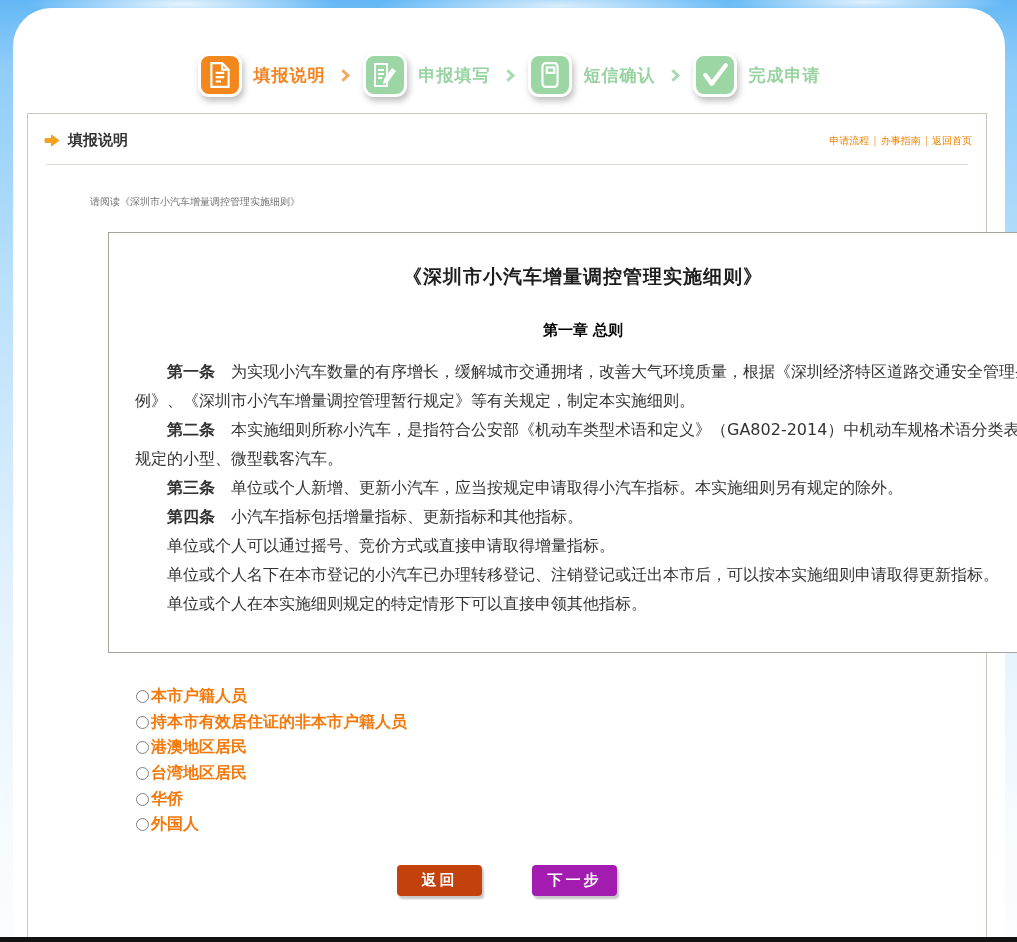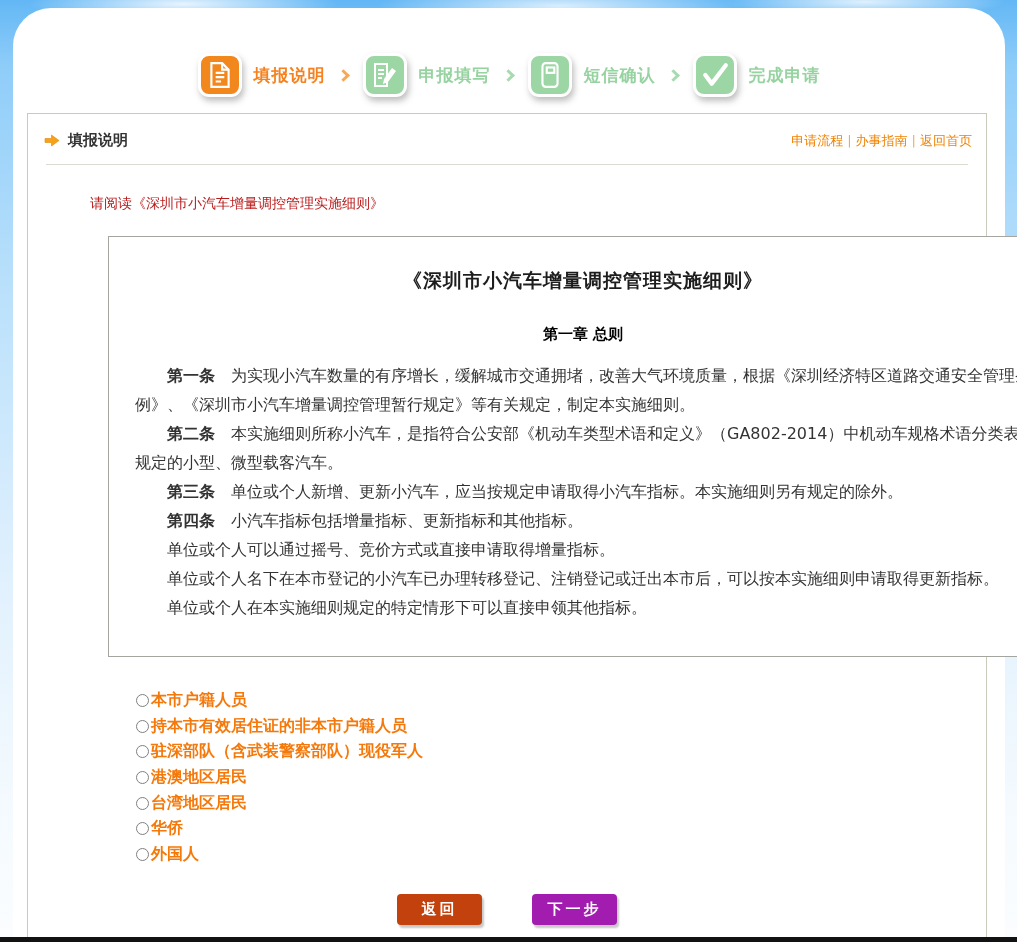--- a/index.html
+++ b/index.html
@@ -37,26 +37,26 @@
   .chev.green  { border-color:#A8DAB0; }
   
   .panel {
     position:absolute; left:14px; right:18px; top:105px; bottom:0;
     border:1px solid #C9C9BC; background:#fff;
   }
   .panel-header { display:flex; justify-content:space-between; align-items:center;
     padding:17px 14px 11px 16px; }
   .panel-title-wrap { display:flex; align-items:center; gap:8px; }
   .panel-title { font-size:15px; font-weight:bold; color:#333; }
-  .header-links { font-size:13px; color:#F08200; }
+  .header-links { font-size:10px; color:#F08200; }
   .header-links a { color:#F08200; text-decoration:none; cursor:pointer; }
   .link-sep { color:#F5A75B; margin:0 4px; }
   .divider { height:1px; background:#DBDBD1; margin:3px 18px 0; }
   
-  .notice { margin:30px 0 0 62px; font-size:14px; color:#b91c1c; cursor:pointer; width:fit-content; }
+  .notice { margin:30px 0 0 62px; font-size:10px; color:#737373; cursor:pointer; width:fit-content; }
   
   .docbox { margin:23px 0 0 80px; width:967px; height:421px; border:1px solid #A5A5A0;
     display:flex; background:#fff; }
   .doc-content { flex:1; overflow:hidden; padding:0 26px; }
   .doc-title { text-align:center; font-family:"DejaVu Serif","Liberation Serif",serif;
     font-size:19px; font-weight:bold; color:#1d1d1d; margin-top:31px; letter-spacing:1px; }
   .doc-chapter { text-align:center; font-weight:bold; font-size:15px; color:#000000; margin-top:31px; }
   .doc-paragraphs { margin-top:17px; }
   .doc-p { font-size:16px; line-height:29px; color:#333; text-indent:2em; }
   
@@ -182,24 +182,20 @@
           <div class="option">
             <span class="radio"></span>
             <span class="option-label">本市户籍人员</span>
           </div>
           <div class="option">
             <span class="radio"></span>
             <span class="option-label">持本市有效居住证的非本市户籍人员</span>
           </div>
           <div class="option">
             <span class="radio"></span>
-            <span class="option-label">驻深部队（含武装警察部队）现役军人</span>
-          </div>
-          <div class="option">
-            <span class="radio"></span>
             <span class="option-label">港澳地区居民</span>
           </div>
           <div class="option">
             <span class="radio"></span>
             <span class="option-label">台湾地区居民</span>
           </div>
           <div class="option">
             <span class="radio"></span>
             <span class="option-label">华侨</span>
           </div>

